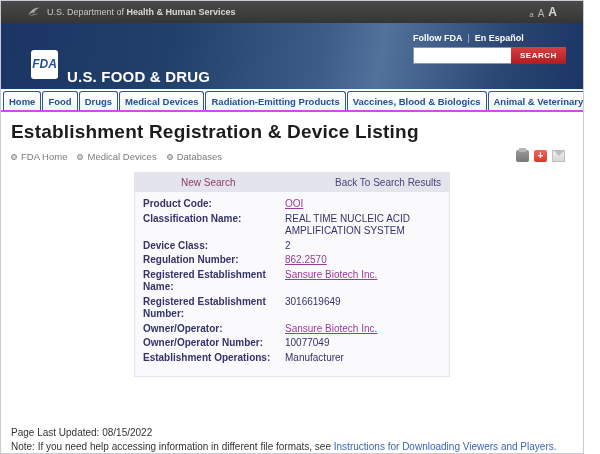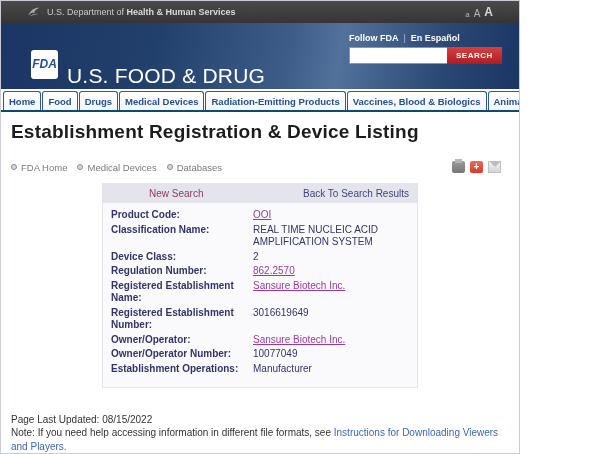--- a/index.html
+++ b/index.html
@@ -1,50 +1,50 @@
 <!DOCTYPE html>
 <html><head>
 <meta charset="utf-8">
 <style>
   * { margin:0; padding:0; box-sizing:border-box; }
   html,body { width:600px; }
   body { font-family:"Liberation Sans", sans-serif; background:#fff; }
-  .page { width:520px; height:454px; border:1px solid #c9ccd4; display:flex; flex-direction:column; overflow:hidden; background:#fff; }
+  .page { width:584px; height:454px; border:1px solid #c9ccd4; display:flex; flex-direction:column; overflow:hidden; background:#fff; }
 
   
   .topbar { height:22px; background:linear-gradient(#4a4a4a,#353535); display:flex; align-items:center; padding:0 8px; flex-shrink:0; }
   .topbar .eagle { width:14px; height:14px; margin:0 6px 0 18px; }
   .topbar .dept { color:#c9c9c9; font-size:9px; }
   .topbar .dept b { color:#d9d9d9; }
   .fontsizes { margin-left:auto; display:flex; align-items:flex-end; gap:4px; color:#b5b5b5; margin-right:18px; }
   .fs1{font-size:8px;} .fs2{font-size:10px;} .fs3{font-size:12px; color:#d8d8d8; font-weight:bold;}
 
   
   .header { height:66px; flex-shrink:0; padding:8px 18px 0 30px; display:flex;
     background:linear-gradient(100deg,#1b3564 0%,#22406c 30%,#3d5c88 55%,#52719b 65%,#2a4873 85%,#1b3564 100%); }
   .brand { display:flex; align-items:center; gap:9px; margin-top:8px; }
   .fda-box { width:27px; height:29px; background:#fff; border-radius:3px; display:flex; align-items:center; justify-content:center; }
   .fda-box span { color:#1f4e9c; font-weight:bold; font-style:italic; font-size:12px; }
-  .wordmark .l1 { color:#fff; font-weight:normal; font-size:21px; letter-spacing:.2px;margin-top:35px; }
+  .wordmark .l1 { color:#fff; font-weight:bold; font-size:15px; letter-spacing:.2px;margin-top:35px; }
   .wordmark .l2 { color:#cdd6e4; font-size:7.5px; letter-spacing:2.5px; margin-top:2px; }
   .hdr-right { margin-left:auto; display:flex; flex-direction:column; align-items:flex-start; margin-top:2px; width:152px; }
   .follow-line { color:#fff; font-size:9px; font-weight:bold; margin-bottom:4px; white-space:nowrap; }
   .follow-line .sep { color:#aebcd2; font-weight:normal; padding:0 5px; }
   .searchrow { display:flex; }
   .searchrow input { width:98px; height:17px; border:1px solid #8a97ad; border-right:none; font-size:10px; padding:0 3px; }
   .search-btn { height:17px; background:linear-gradient(#d6403f,#b01c22); color:#fff; border:none; font-size:8px; font-weight:bold; padding:0 9px; letter-spacing:.5px; cursor:pointer; }
 
   
-  .nav { height:23px; flex-shrink:0; background:#fff; border-bottom:2px solid #0c4a6e; display:flex; align-items:flex-end; padding:0 2px; }
+  .nav { height:23px; flex-shrink:0; background:#fff; border-bottom:2px solid #d946ef; display:flex; align-items:flex-end; padding:0 2px; }
   .tab { border:1px solid #2d5796; border-bottom:none; border-radius:3px 3px 0 0; background:linear-gradient(#ffffff,#f2f5fa); color:#26508f; font-size:9.5px; font-weight:bold; padding:4px 5px 3px; margin-right:1px; white-space:nowrap; cursor:pointer; }
 
   
   .main { flex:1; padding:9px 10px 0; }
   .page-title { font-size:19px; font-weight:bold; color:#1c1c1c; letter-spacing:.2px; }
-  .crumb-row { display:flex; align-items:center; margin-top:18px; }
+  .crumb-row { display:flex; align-items:flex-end; margin-top:7px; }
   .crumbs { display:flex; align-items:center; gap:10px; }
   .crumb { display:flex; align-items:center; gap:4px; color:#7a7a7a; font-size:9.5px; cursor:pointer; }
   .dot { width:6px; height:6px; border-radius:50%; border:1.5px solid #8a8a8a; background:#d8d8d8; }
   .title-icons { margin-left:auto; display:flex; gap:5px; margin-right:8px; }
   .icn { width:13px; height:12px; cursor:pointer; }
   .printer { background:linear-gradient(#9a9a9a,#777); border-radius:2px; position:relative; }
   .printer:before { content:""; position:absolute; left:3px; top:-2px; width:7px; height:4px; background:#b5b5b5; }
   .share { background:linear-gradient(#ef6a5a,#d8372c); border-radius:2px; color:#fff; font-size:10px; font-weight:bold; text-align:center; line-height:12px; }
   .envelope { background:linear-gradient(#f2f2f2,#d5d5d5); border:1px solid #c0c0c0; position:relative; }
   .envelope:before { content:""; position:absolute; left:1px; top:0; border-left:5px solid transparent; border-right:5px solid transparent; border-top:5px solid #bdbdbd; }

